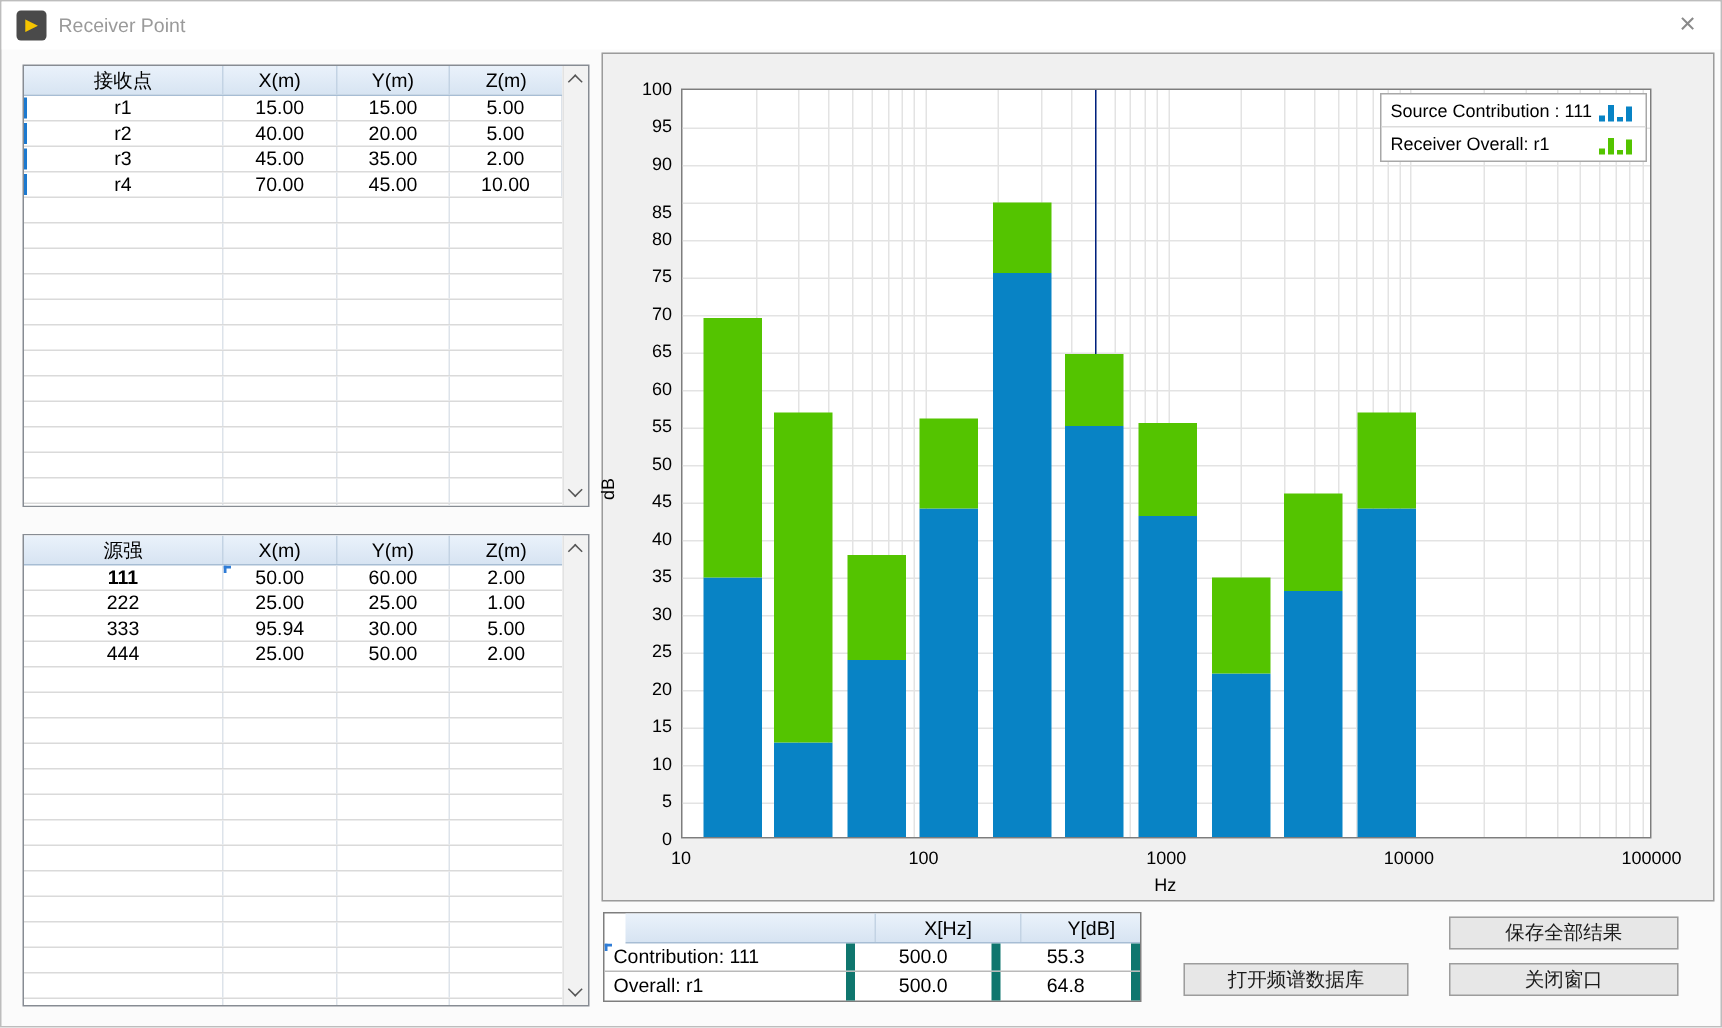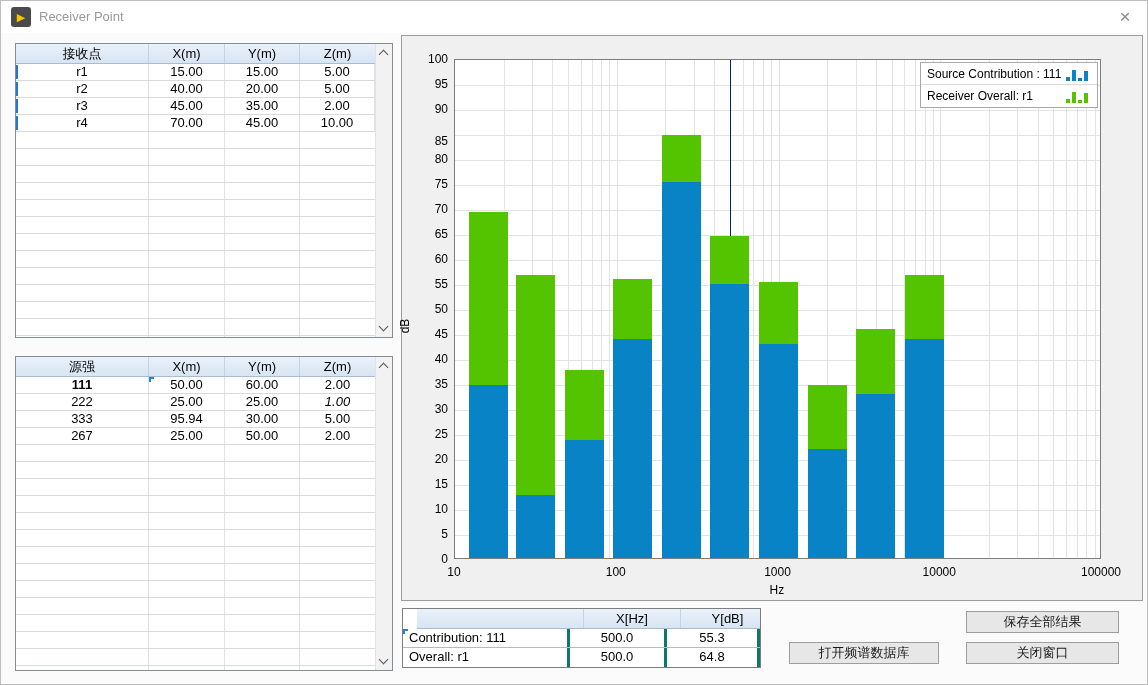--- a/index.html
+++ b/index.html
@@ -59,21 +59,21 @@
   .legrow span{position:absolute;left:6px;top:4px;font-size:12px;white-space:nowrap;}
   .legicon{position:absolute;right:5px;top:4px;width:26px;height:14px;
     display:flex;align-items:flex-end;gap:2px;}
   .legicon b{display:block;width:4px;}
   
   .readout{position:absolute;left:401px;top:607px;width:359px;background:#fff;
     border:1px solid #7e7e7e;}
   .readout .hrow{height:20px;margin-left:14px;}
   .readout .trow{height:19px;border-bottom:1px solid #b9b9b9;}
   .readout .trow:last-child{border-bottom:none;}
-  .readout .tcell{line-height:18px;border-right:3px solid #0f766e;}
+  .readout .tcell{line-height:18px;border-right:6px solid #0f766e;}
   .readout .lcell{text-align:left;padding-left:6px;}
   
   .btn{position:absolute;background:#e7e7e7;border:1px solid #9d9d9d;font-size:13px;
     font-family:"Liberation Sans",sans-serif;color:#1a1a1a;cursor:pointer;padding:0;}
   .b1{left:788px;top:610px;width:150px;height:22px;}
   .b2{left:965px;top:610px;width:153px;height:22px;}
   .b3{left:788px;top:641px;width:150px;height:22px;}
   .b4{left:965px;top:641px;width:153px;height:22px;}
 </style>
 </head>
@@ -223,30 +223,30 @@
         <div class="trow">
           <div class="tcell" style="width: 133px; font-weight: bold;">111</div>
           <div class="tcell" style="width: 76px; position: relative;">50.00<i class="fc"></i></div>
           <div class="tcell" style="width: 75px;">60.00</div>
           <div class="tcell" style="width: 75px;">2.00</div>
         </div>
         <div class="trow">
           <div class="tcell" style="width: 133px;">222</div>
           <div class="tcell" style="width: 76px;">25.00</div>
           <div class="tcell" style="width: 75px;">25.00</div>
-          <div class="tcell" style="width: 75px; font-style: italic;">1.00</div>
+          <div class="tcell" style="width: 75px;">1.00</div>
         </div>
         <div class="trow">
           <div class="tcell" style="width: 133px;">333</div>
           <div class="tcell" style="width: 76px;">95.94</div>
           <div class="tcell" style="width: 75px;">30.00</div>
           <div class="tcell" style="width: 75px;">5.00</div>
         </div>
         <div class="trow">
-          <div class="tcell" style="width: 133px;">267</div>
+          <div class="tcell" style="width: 133px;">444</div>
           <div class="tcell" style="width: 76px;">25.00</div>
           <div class="tcell" style="width: 75px;">50.00</div>
           <div class="tcell" style="width: 75px;">2.00</div>
         </div>
         <div class="trow">
           <div class="tcell" style="width: 133px;"></div>
           <div class="tcell" style="width: 76px;"></div>
           <div class="tcell" style="width: 75px;"></div>
           <div class="tcell" style="width: 75px;"></div>
         </div>

